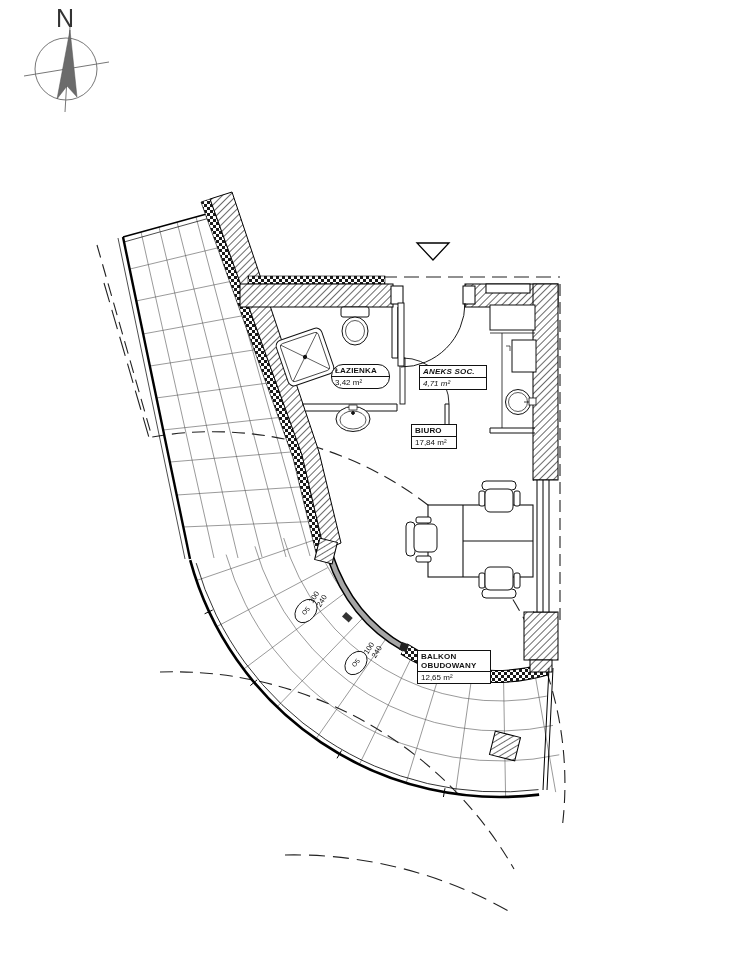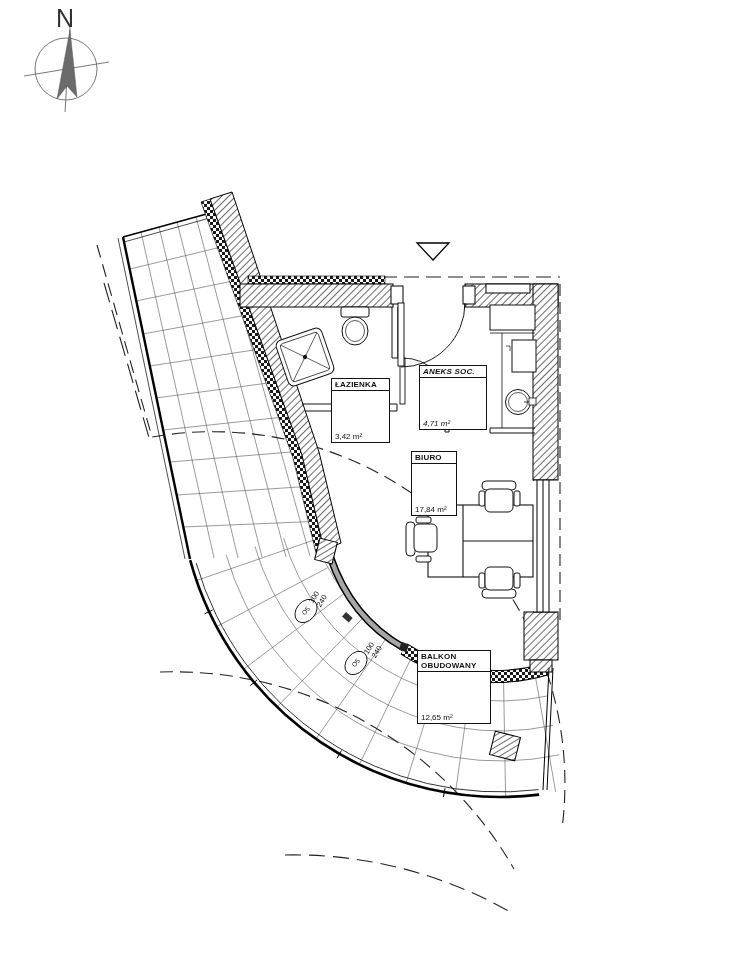--- a/index.html
+++ b/index.html
@@ -2,21 +2,21 @@
 <html><head>
 <meta charset="utf-8">
 <style>
   html,body{margin:0;padding:0;background:#fff;}
   #stage{position:relative;width:736px;height:976px;background:#fff;overflow:hidden;
          font-family:"Liberation Sans",sans-serif;}
   #plan-svg{position:absolute;left:0;top:0;}
   .room-label{position:absolute;border:1.2px solid #111;background:#fff;z-index:5;}
   .rl-name{font-size:8px;font-weight:bold;color:#111;padding:1px 3px;border-bottom:1px solid #111;
            line-height:9px;letter-spacing:.2px;}
-  .rl-area{font-size:8px;color:#111;padding:1px 3px;line-height:9px;margin-top:40px;}
+  .rl-area{font-size:8px;color:#111;padding:1px 3px;line-height:9px;}
   #north-letter{position:absolute;left:56px;top:4px;font-size:25px;color:#333;z-index:5;}
 </style>
 </head>
 <body>
 
 <div id="stage">
 
 <svg id="plan-svg" width="736" height="976" viewBox="0 0 736 976">
   <defs>
     <pattern id="hatch" patternUnits="userSpaceOnUse" width="5" height="5" patternTransform="rotate(45)">
@@ -251,31 +251,31 @@
   <g>
     <circle cx="66" cy="69" r="31" fill="none" stroke="#777" stroke-width="1"></circle>
     <line x1="24" y1="76" x2="109" y2="62" stroke="#777" stroke-width="1"></line>
     <line x1="70" y1="27" x2="65" y2="112" stroke="#777" stroke-width="1"></line>
     <polygon points="70,30 77,97 67,86 57,99" fill="#6b6b6b" stroke="#555" stroke-width="0.5"></polygon>
   </g>
 </svg>
 
 <div id="north-letter">N</div>
 
-<div class="room-label" style="left:331px;top:378px;width:57px;">
+<div class="room-label" style="left:331px;top:364px;width:57px;border-radius:12px;">
   <div class="rl-name">ŁAZIENKA</div>
   <div class="rl-area">3,42 m²</div>
 </div>
 
 <div class="room-label" style="left:419px;top:365px;width:66px;font-style:italic;">
   <div class="rl-name">ANEKS SOC.</div>
   <div class="rl-area">4,71 m²</div>
 </div>
 
-<div class="room-label" style="left:411px;top:451px;width:44px;">
+<div class="room-label" style="left:411px;top:424px;width:44px;">
   <div class="rl-name">BIURO</div>
   <div class="rl-area">17,84 m²</div>
 </div>
 
 <div class="room-label" style="left:417px;top:650px;width:72px;">
   <div class="rl-name">BALKON OBUDOWANY</div>
   <div class="rl-area">12,65 m²</div>
 </div>
 
 </div>

